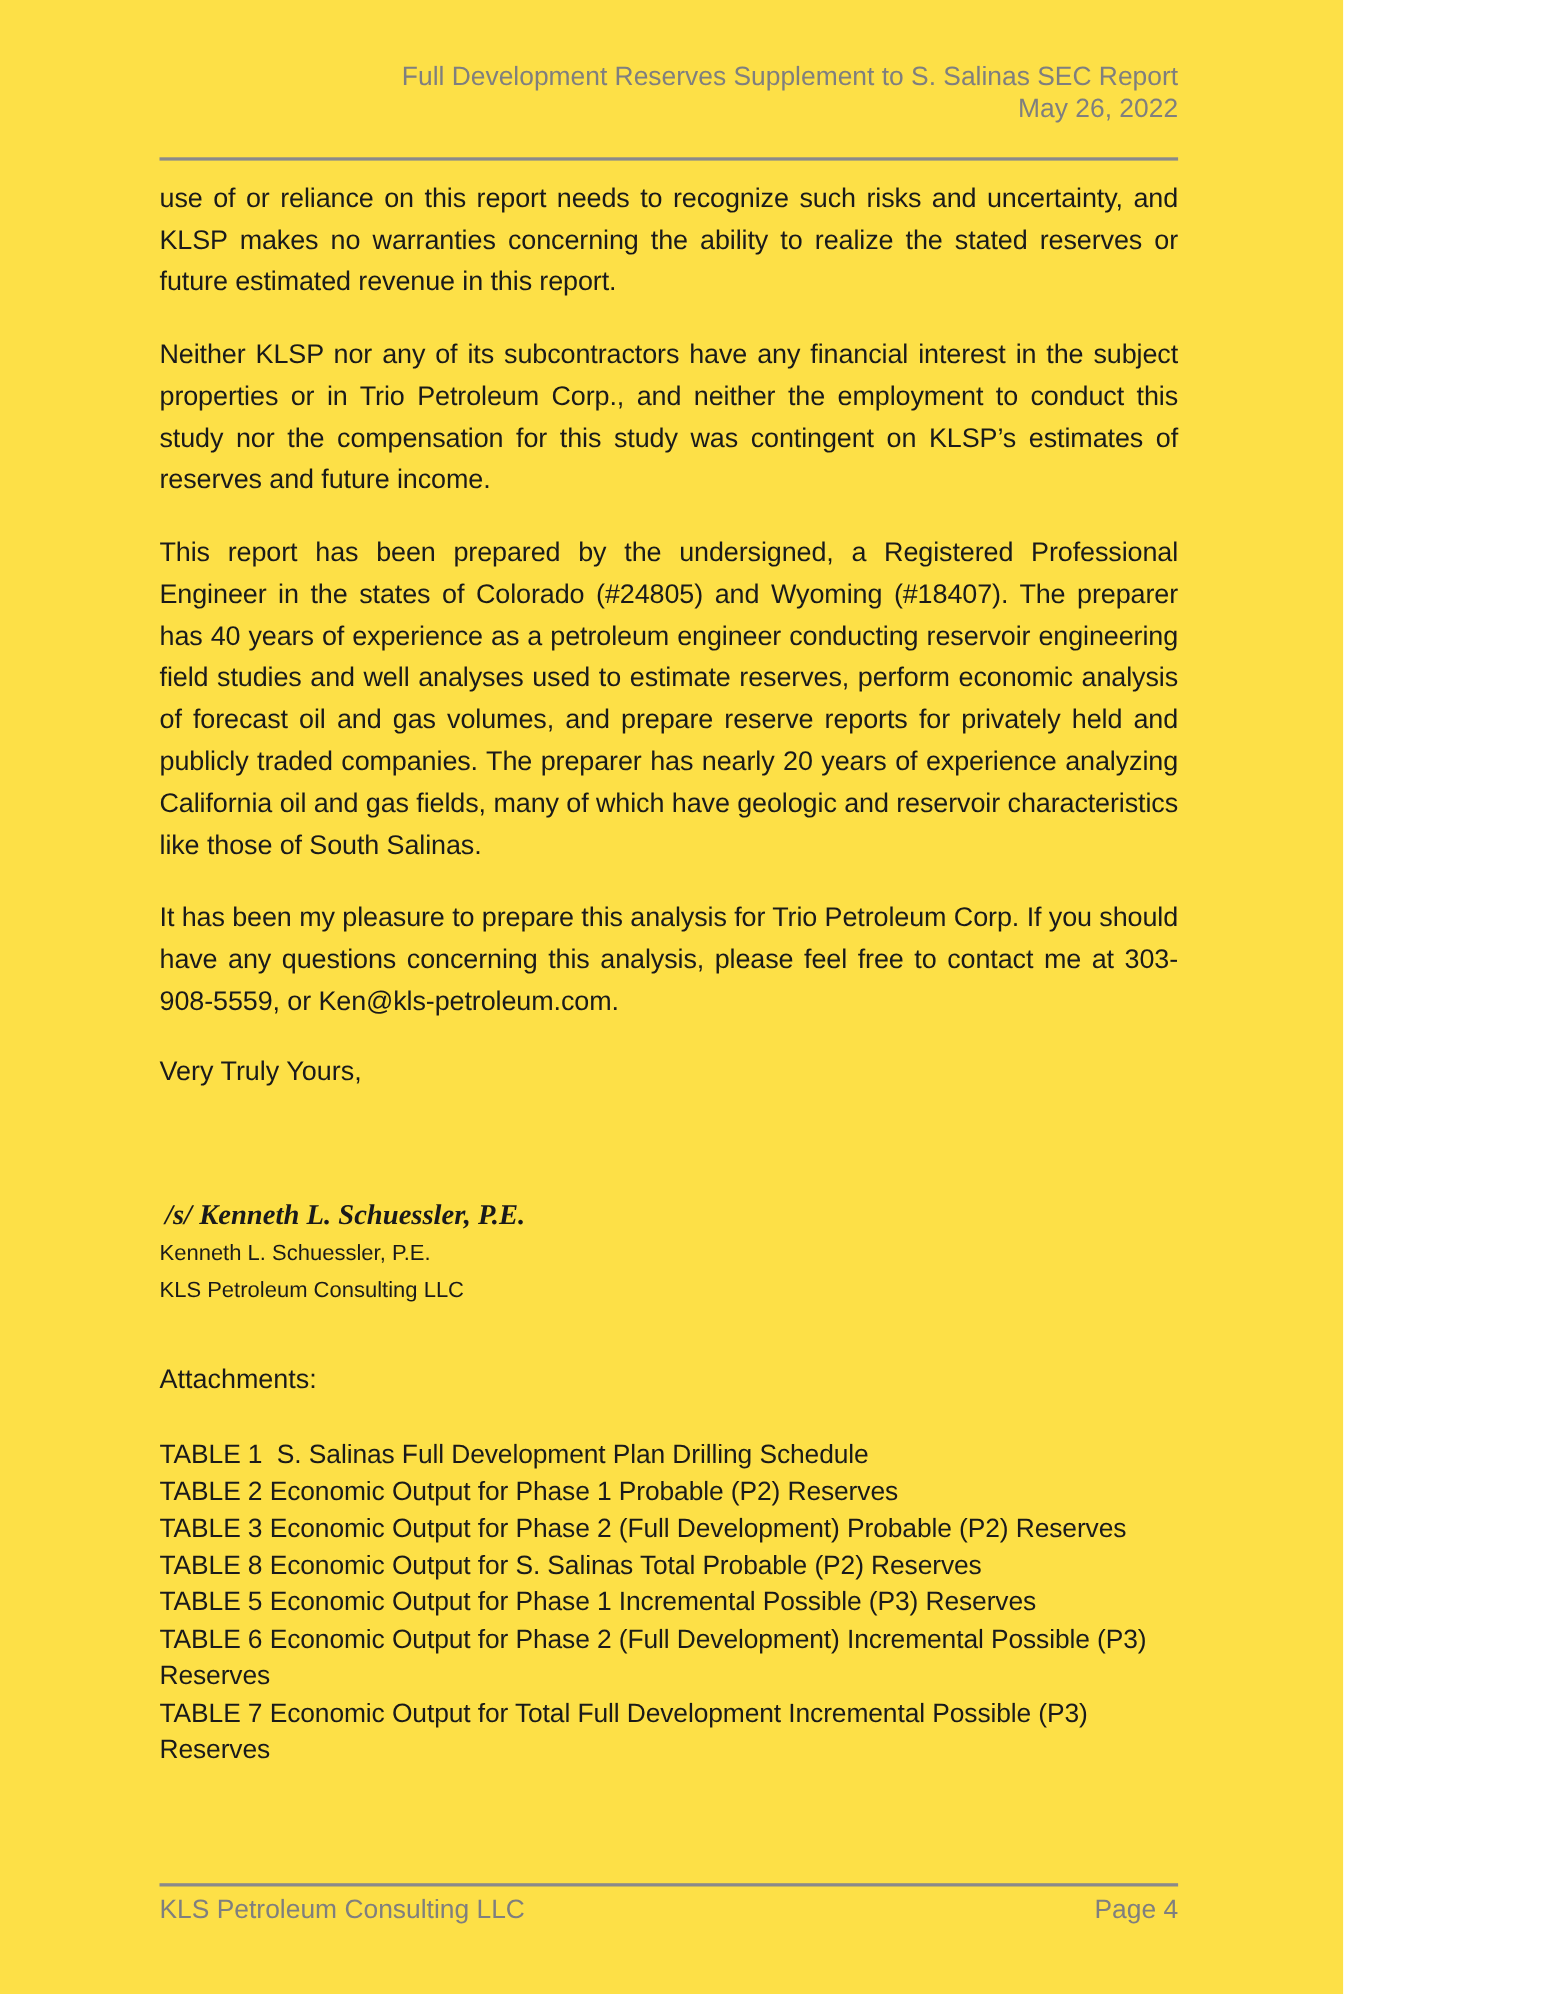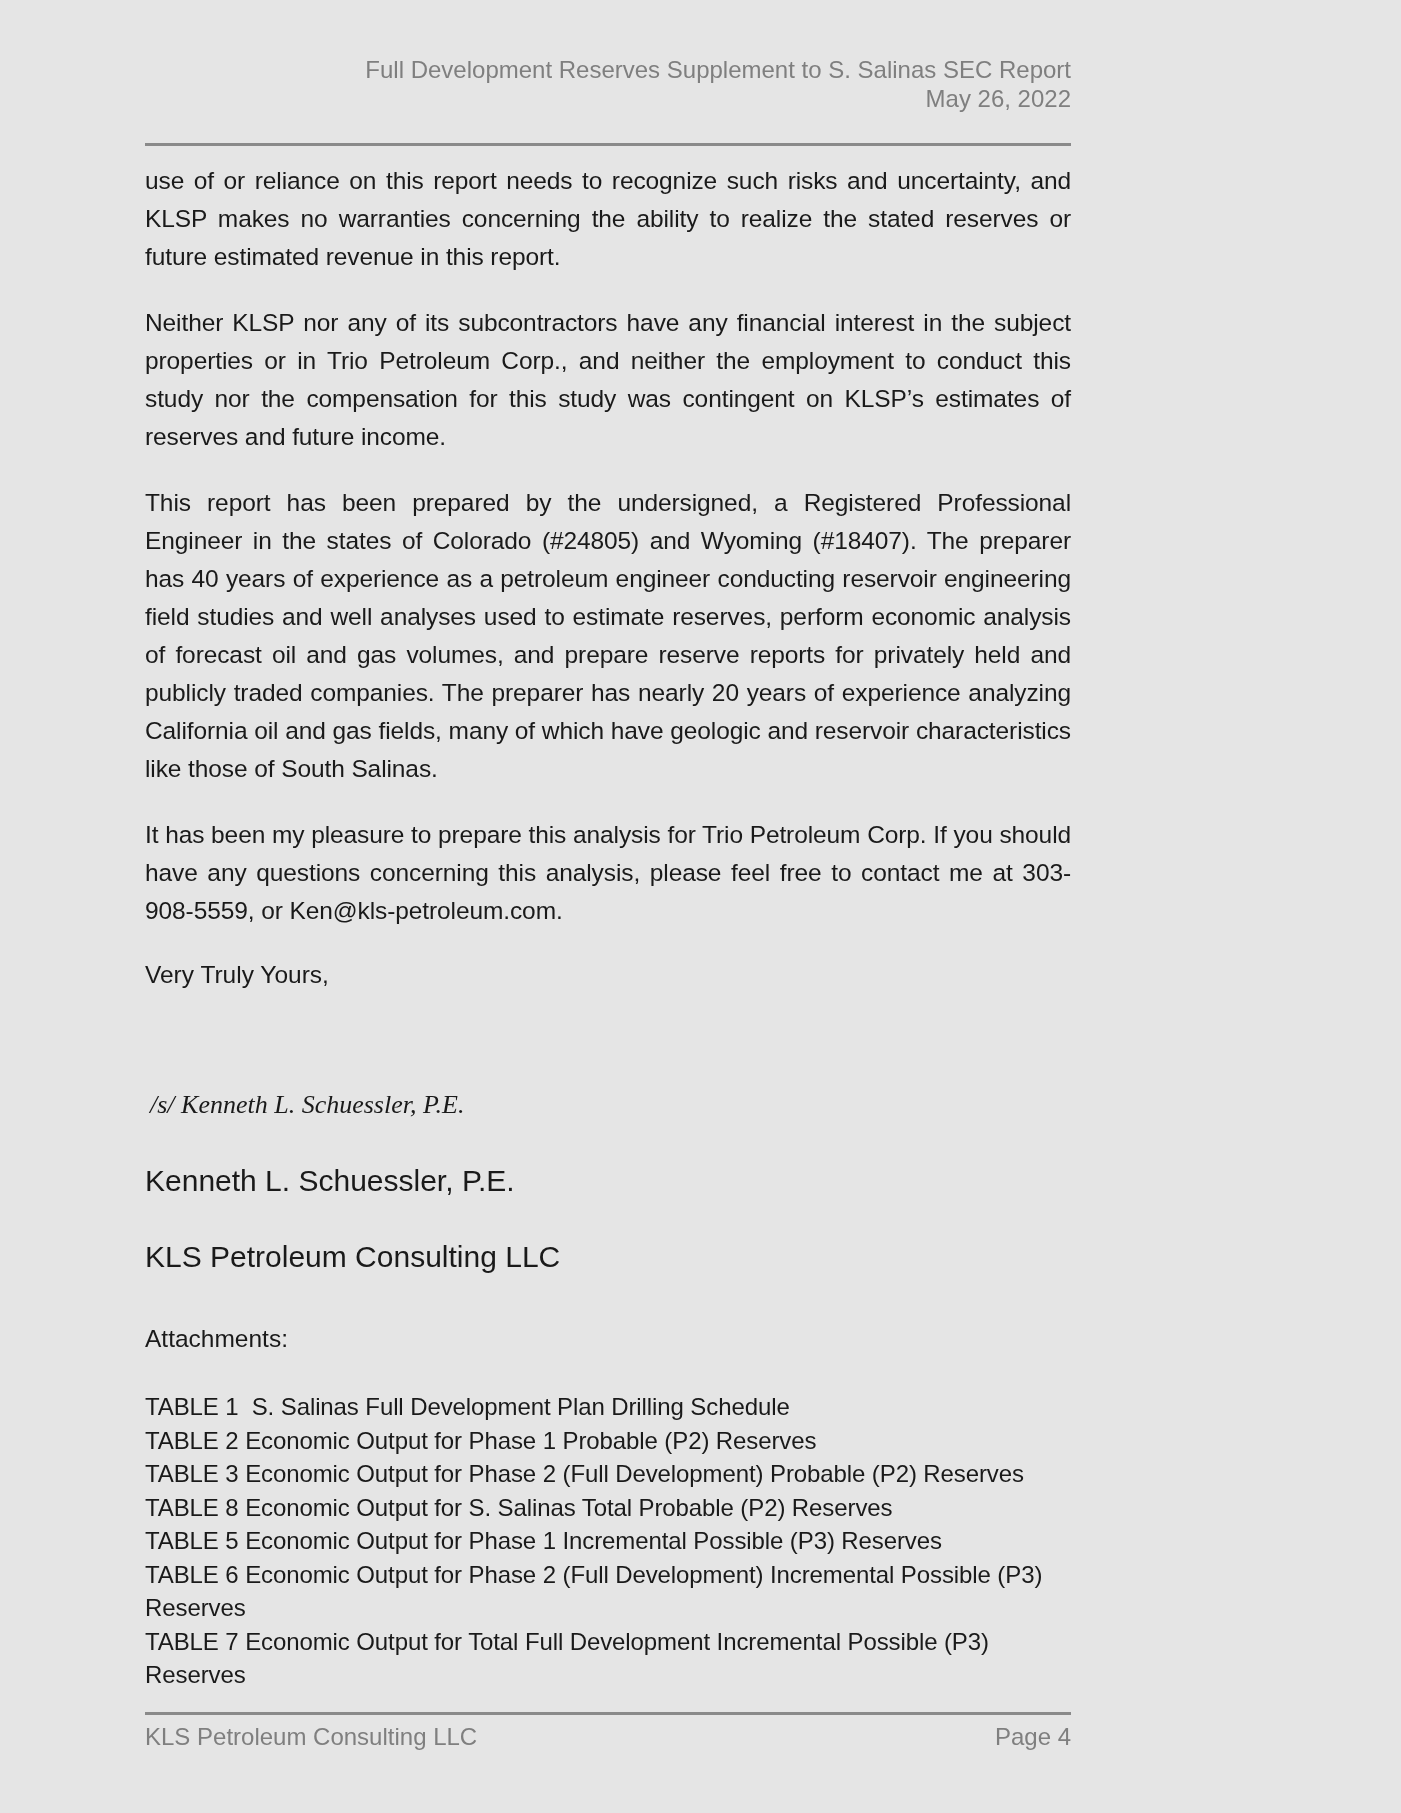--- a/index.html
+++ b/index.html
@@ -2,23 +2,23 @@
 <html><head>
 <meta charset="utf-8">
 <style>
   html, body {
     margin: 0;
     padding: 0;
     background: #ffffff;
   }
   .page {
     position: relative;
-    width: 1401px;
+    width: 1221px;
     height: 1813px;
-    background: #e5e5e5;
+    background: #fde047;
     font-family: "Liberation Sans", sans-serif;
     color: #1a1a1a;
     overflow: hidden;
   }
   .content {
     position: absolute;
     left: 145px;
     top: 0;
     width: 926px;
   }
@@ -46,29 +46,28 @@
     letter-spacing: -0.1px;
   }
   .valediction {
     font-size: 24.5px;
     line-height: 34px;
   }
   .sig-script {
     margin-top: 96px;
     font-family: "Liberation Serif", serif;
     font-style: italic;
-    font-weight: 400;
+    font-weight: 700;
     font-size: 26px;
     line-height: 34px;
     padding-left: 5px;
   }
   .sig-line {
-    font-size: 30px;
+    font-size: 20px;
     line-height: 34px;
-    margin-top: 42px;
   }
   .attachments-label {
     margin-top: 48px;
     font-size: 24.5px;
     line-height: 34px;
   }
   .attachments-list {
     list-style: none;
     margin: 34px 0 0 0;
     padding: 0;

